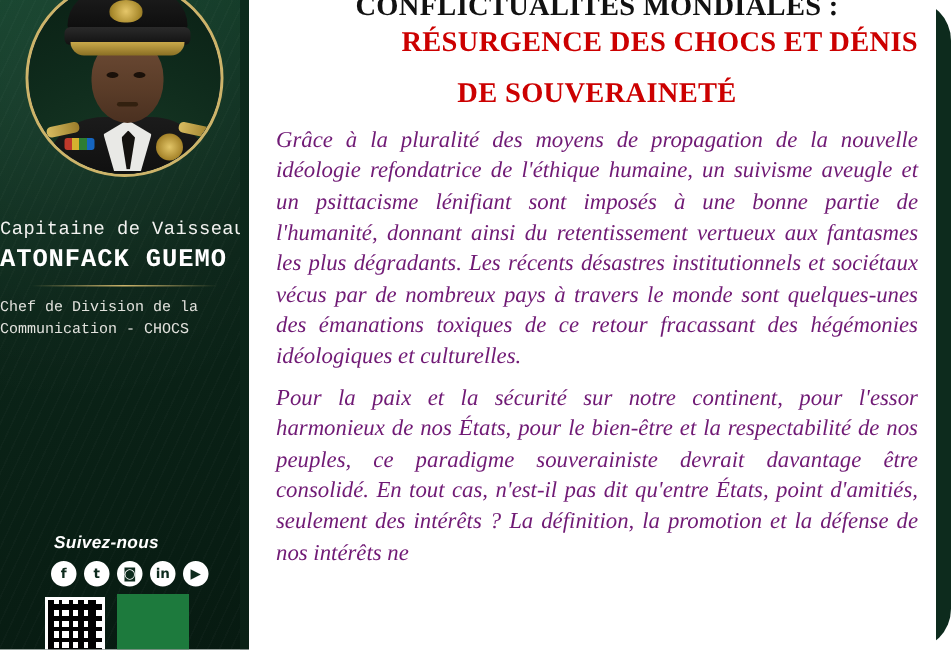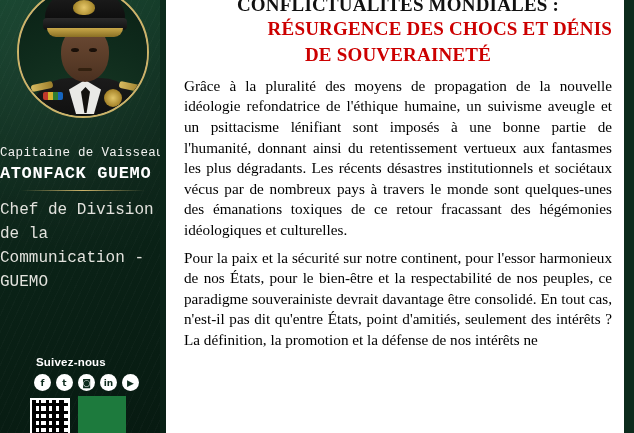--- a/index.html
+++ b/index.html
@@ -175,32 +175,33 @@
     font-weight:bold;
     letter-spacing:0.6px;
     color:#ffffff;
   }
   .rule-gold {
     width:124px; height:1px;
     margin:7px auto 7px;
     background:linear-gradient(90deg, rgba(205,180,106,0), #cdb46a, rgba(205,180,106,0));
   }
   .role {
-    font-size:16px;
+    font-size:10px;
     line-height:1.5;
     color:#e2e2dd;
   }
 
   
   .follow {
     position:absolute;
     left:36px; top:356px;
     color:#ffffff;
     font-family:"Liberation Sans", sans-serif;
     font-size:11.5px;
+    font-style:italic;
     font-weight:bold;
     letter-spacing:0.2px;
   }
   .socials {
     position:absolute;
     left:34px; top:374px;
     display:flex;
     gap:5px;
   }
   .soc {
@@ -240,20 +241,21 @@
   }
 
   
   .content {
     position:relative;
     flex:1 1 auto;
     height:433px;
     padding:0 22px 0 18px;
     background:#ffffff;
     overflow:hidden;
+    border-radius:27px;
   }
   .content::after {
     content:"";
     position:absolute;
     right:0; top:0;
     width:10px; height:433px;
     background:#0d2b1d;
   }
   .headline {
     text-align:center;
@@ -275,30 +277,31 @@
     color:#cc0000;
     letter-spacing:0.2px;
     margin-top:3px;
     text-align:right;
   }
   .headline .l3 {
     display:block;
     font-size:19px;
     color:#cc0000;
     letter-spacing:0.2px;
-    margin-top:4px;
+    margin-top:12px;
   }
   .body-text {
     margin-top:11px;
     font-family:"Liberation Serif", serif;
     font-size:15.2px;
     line-height:1.355;
-    color:#000000;
+    color:#701a75;
     text-align:justify;
     text-justify:inter-word;
+    font-style:italic;
   }
   .body-text p { text-indent:0; }
   .body-text p + p { margin-top:7px; }
 </style>
 </head>
 <body>
 
 <div class="page">
 
   <aside class="left-panel">
@@ -322,21 +325,21 @@
         <div class="p-cap-band"></div>
         <div class="p-cap-visor"></div>
       </div>
     </div>
 
     <div class="name-block">
       <div class="rank">Capitaine de Vaisseau</div>
       <div class="officer-name">ATONFACK GUEMO</div>
       <div class="rule-gold"></div>
       <div class="role">Chef de Division de la</div>
-      <div class="role">Communication - GUEMO</div>
+      <div class="role">Communication - CHOCS</div>
     </div>
 
     <div class="follow">Suivez-nous</div>
 
     <div class="socials">
       <div class="soc">f</div>
       <div class="soc">t</div>
       <div class="soc">◙</div>
       <div class="soc">in</div>
       <div class="soc">▶</div>

